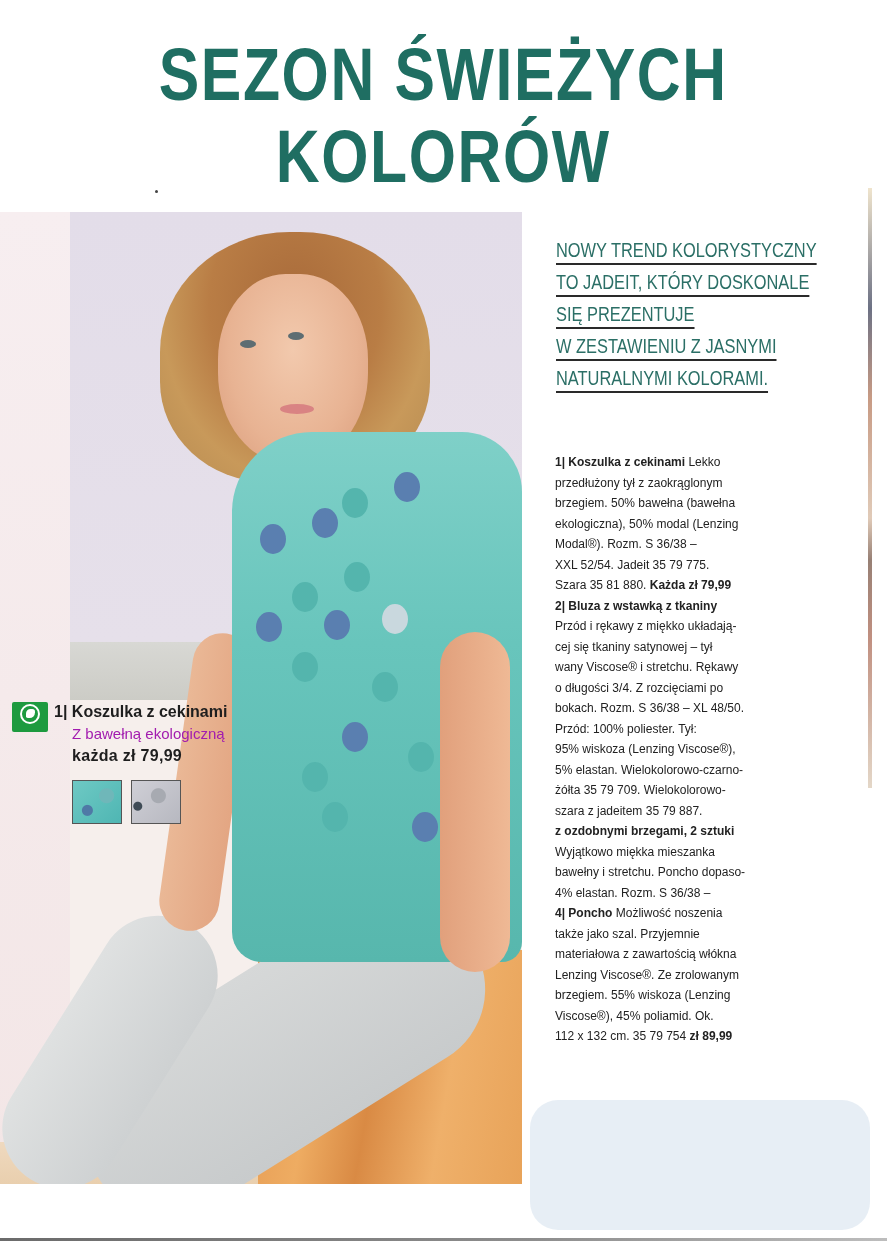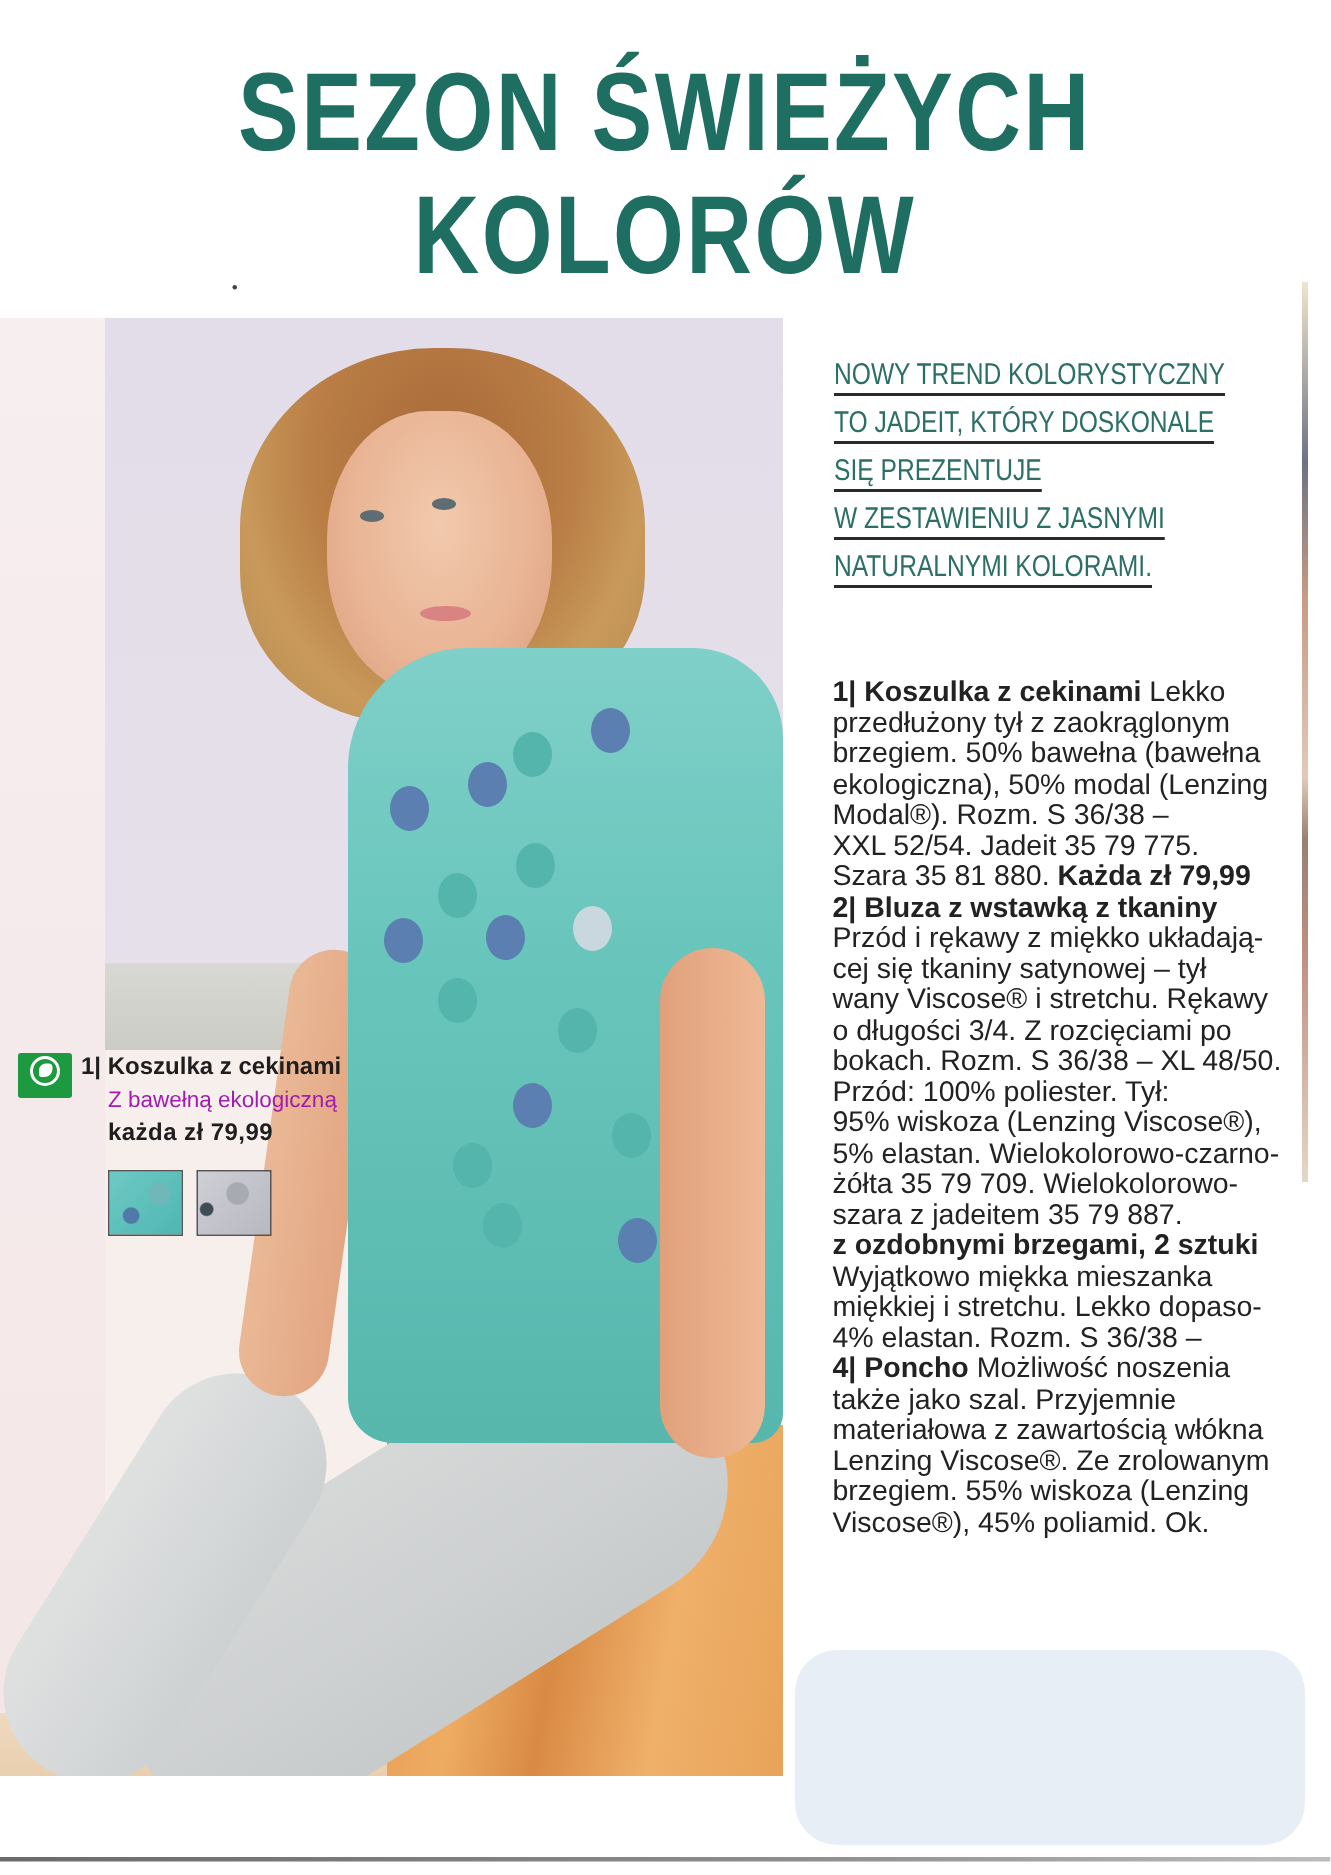--- a/index.html
+++ b/index.html
@@ -69,21 +69,21 @@
     .swatch.jade { left:60px; background: radial-gradient(circle at 30% 70%, #4f79a6 0 5px, transparent 6px), radial-gradient(circle at 70% 35%, #6fb7b9 0 7px, transparent 8px), linear-gradient(135deg,#6ec9c4,#4fb6b3); }
     .swatch.grey { left:119px; background: radial-gradient(circle at 12% 60%, #3f4b56 0 4px, transparent 5px), radial-gradient(circle at 55% 35%, #a7aab1 0 7px, transparent 8px), linear-gradient(135deg,#cfcfd6,#b7b8c0); }
 
     .intro { position:absolute; left:556px; top:240px; width:290px; }
     .intro .line {
       display:block; color:#2b6f66; font-size:20px; line-height:20px; padding-bottom:6px; margin-bottom:6px;
       transform: scaleX(0.82); transform-origin: 0 0; white-space:nowrap;
       text-decoration: underline; text-decoration-thickness: 1.5px; text-underline-offset: 6px; text-decoration-color:#2a2a2a;
     }
 
-    .desc { position:absolute; left:555px; top:452px; width:300px; font-size:19px; line-height:20.5px; color:#222; }
+    .desc { position:absolute; left:555px; top:452px; width:300px; font-size:12px; line-height:20.5px; color:#222; }
     .desc .ln { display:block; white-space:nowrap; }
     .desc b { font-weight:700; }
 
     .watermark {
       position:absolute; left:530px; top:1100px; width:340px; height:130px;
       border-radius: 28px; background: rgba(170,195,220,0.28);
     }
     .watermark .wm-text { position:absolute; right:26px; top:30px; font-size:40px; font-weight:700; color: rgba(255,255,255,0.55); letter-spacing:3px; }
 
     .bottom-rule { position:absolute; left:0; top:1238px; width:887px; height:3px; background: linear-gradient(90deg,#6b6b6b,#8d8d8d 60%,#bdbdbd); }
@@ -176,24 +176,25 @@
     <span class="ln"><span>wany Viscose® i stretchu. Rękawy</span></span>
     <span class="ln"><span>o długości 3/4. Z rozcięciami po</span></span>
     <span class="ln"><span>bokach. Rozm. S 36/38 – XL 48/50.</span></span>
     <span class="ln"><span>Przód: 100% poliester. Tył:</span></span>
     <span class="ln"><span>95% wiskoza (Lenzing Viscose®),</span></span>
     <span class="ln"><span>5% elastan. Wielokolorowo-czarno-</span></span>
     <span class="ln"><span>żółta 35 79 709. Wielokolorowo-</span></span>
     <span class="ln"><span>szara z jadeitem 35 79 887.</span></span>
     <span class="ln"><b>z ozdobnymi brzegami, 2 sztuki</b></span>
     <span class="ln"><span>Wyjątkowo miękka mieszanka</span></span>
-    <span class="ln"><span>miękkiej i stretchu. Lekko dopaso-</span></span>
+    <span class="ln"><span>bawełny i stretchu. Poncho dopaso-</span></span>
     <span class="ln"><span>4% elastan. Rozm. S 36/38 –</span></span>
     <span class="ln"><b>4| Poncho</b><span> Możliwość noszenia</span></span>
     <span class="ln"><span>także jako szal. Przyjemnie</span></span>
     <span class="ln"><span>materiałowa z zawartością włókna</span></span>
     <span class="ln"><span>Lenzing Viscose®. Ze zrolowanym</span></span>
     <span class="ln"><span>brzegiem. 55% wiskoza (Lenzing</span></span>
     <span class="ln"><span>Viscose®), 45% poliamid. Ok.</span></span>
+    <span class="ln"><span>112 x 132 cm. 35 79 754 </span><b>zł 89,99</b></span>
   </div>
 
 <div class="edge-strip"></div>
 <div class="bottom-rule"></div>
 
 </body></html>

